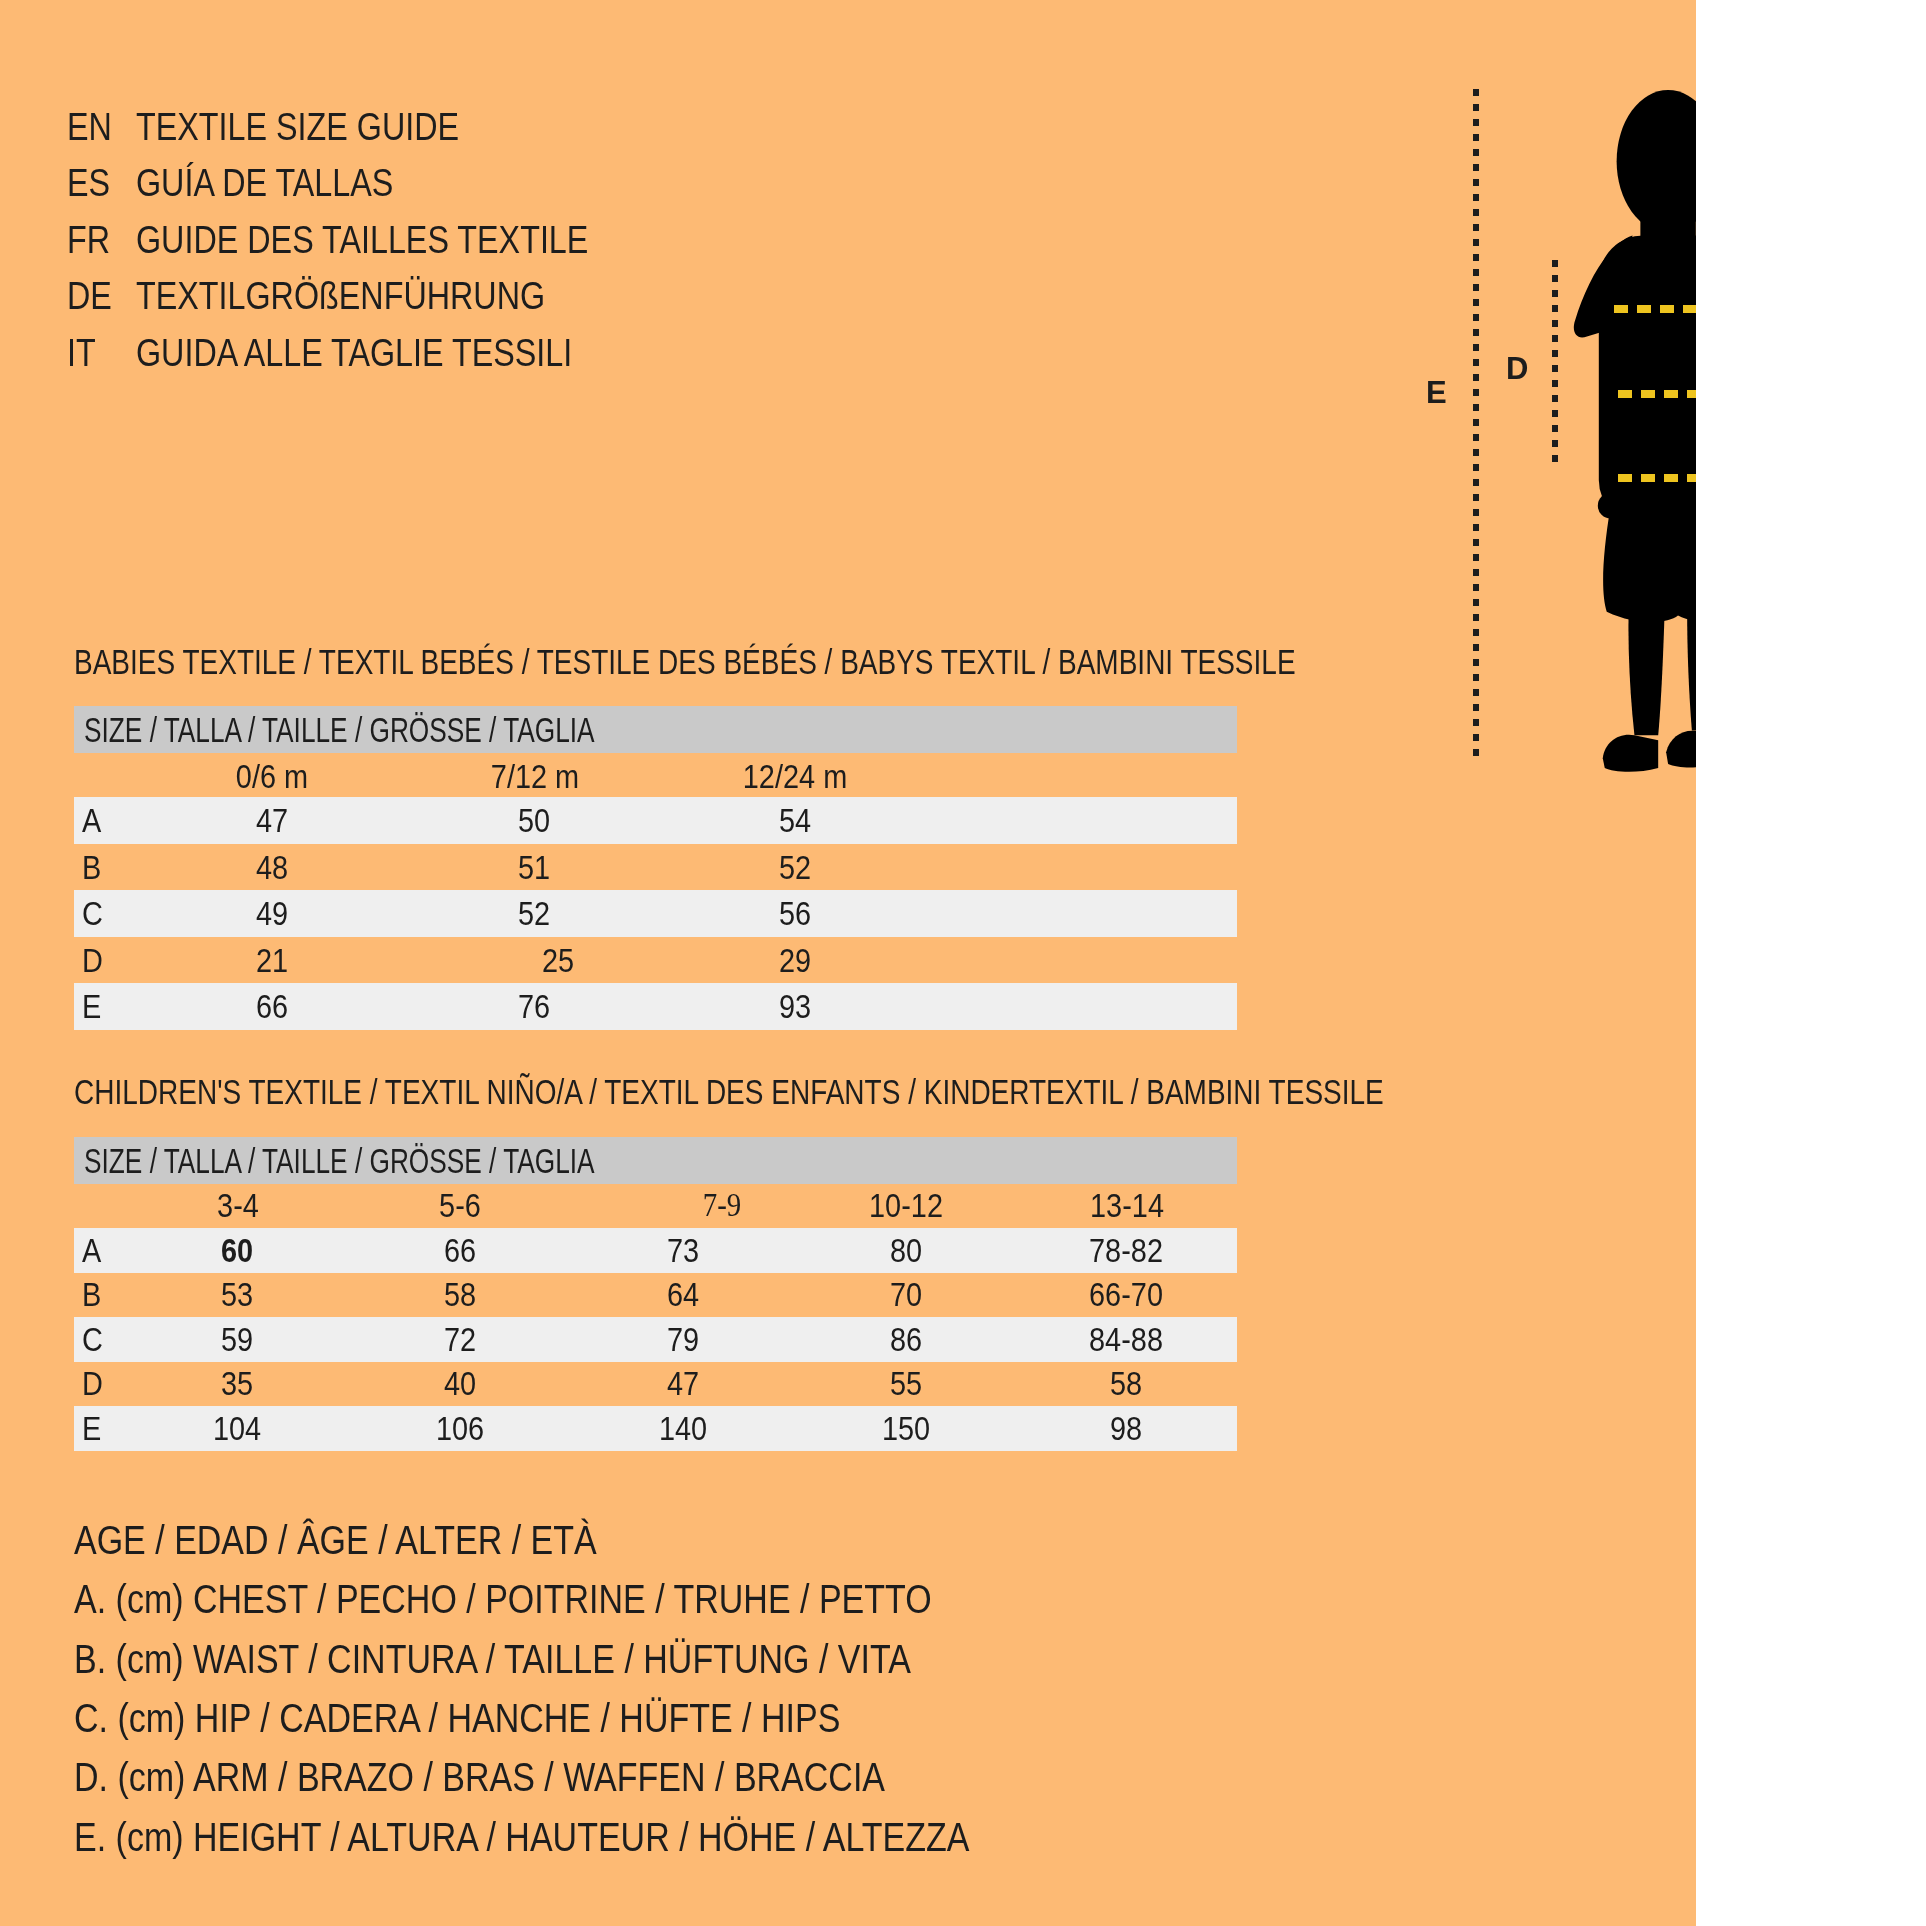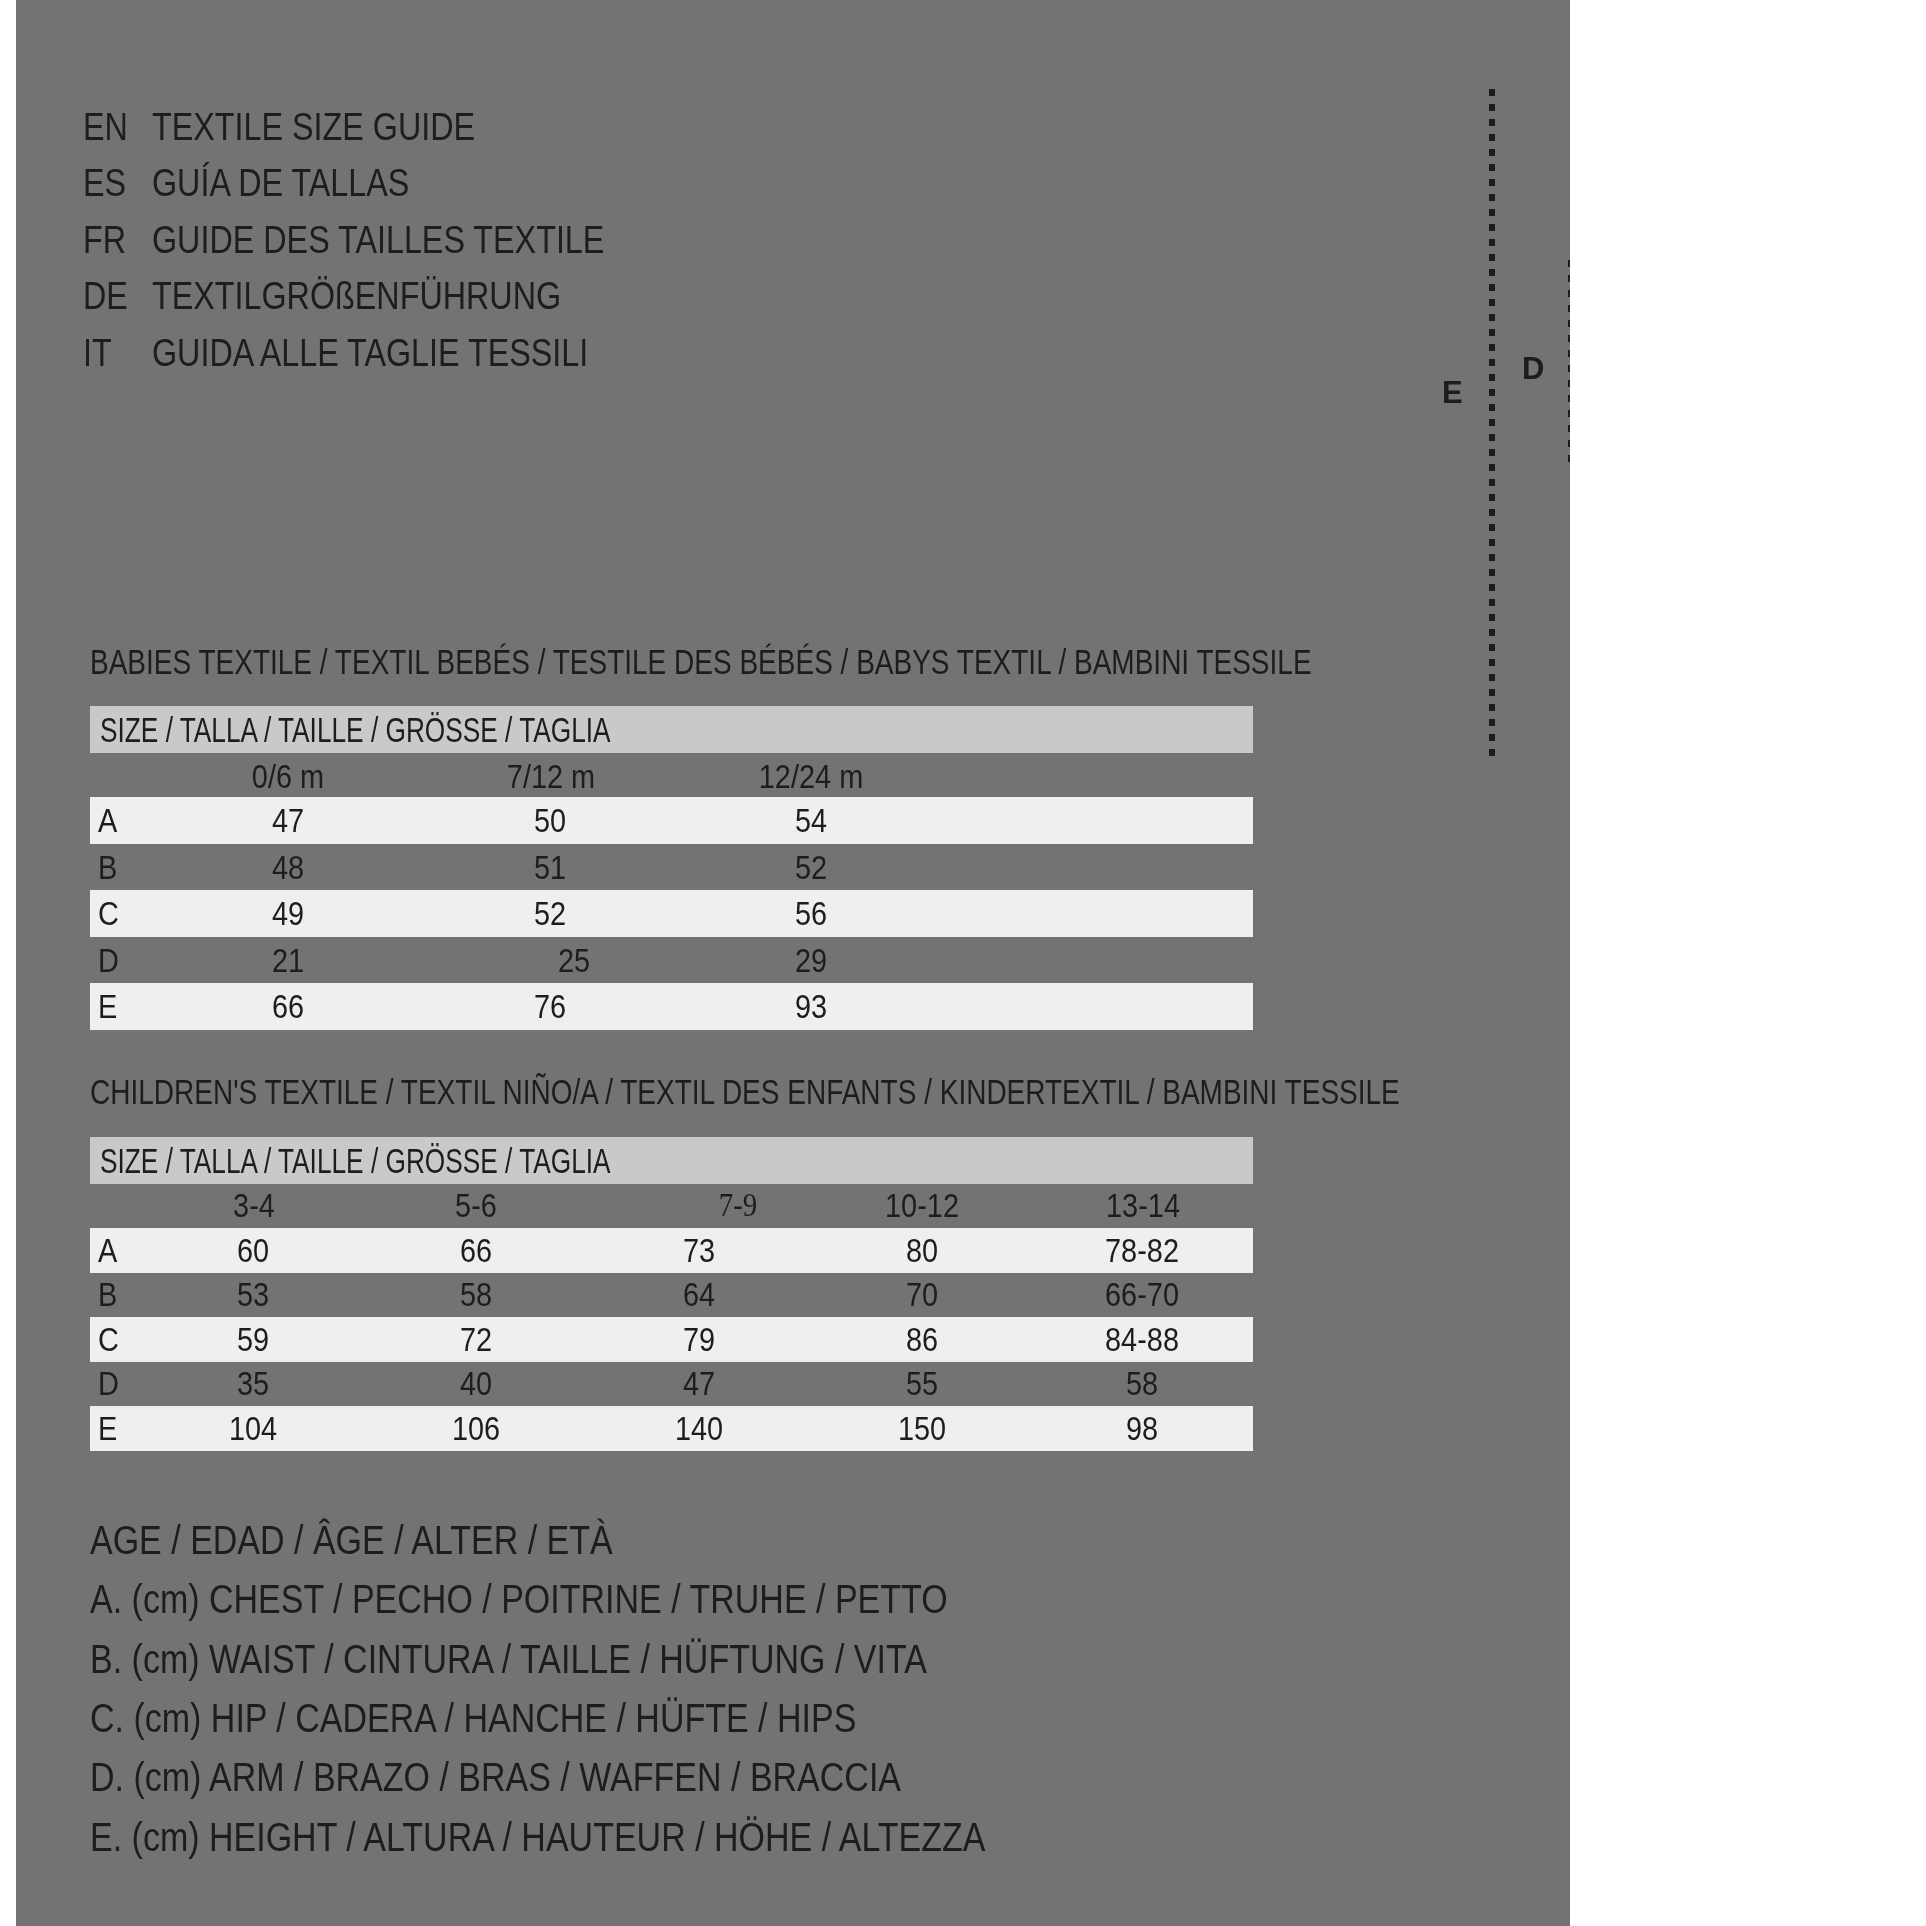--- a/index.html
+++ b/index.html
@@ -1,18 +1,18 @@
 <!DOCTYPE html>
 <html><head>
 <meta charset="utf-8">
 <style>
   html,body{margin:0;padding:0;background:#ffffff;}
   #canvas{
-    position:relative;width:1554px;height:1927px;background:#737373;overflow:hidden;
-    font-family:"Liberation Sans","DejaVu Sans",sans-serif;color:#1d1d1d;margin-left:16px;
+    position:relative;width:1696px;height:1927px;background:#fdba74;overflow:hidden;
+    font-family:"Liberation Sans","DejaVu Sans",sans-serif;color:#1d1d1d;
   }
   .abs{position:absolute;}
   
   .cdl{display:inline-block;transform:scaleX(0.80);transform-origin:0 50%;white-space:nowrap;}
   .cdm{display:inline-block;transform:scaleX(0.85);transform-origin:0 50%;white-space:nowrap;}
   .cell{position:absolute;transform:translateX(-50%);white-space:nowrap;text-align:right;}
   .cell>span{display:inline-block;transform:scaleX(0.85);transform-origin:50% 50%;}
   
   .lang-row{position:absolute;height:42px;line-height:42px;font-size:38px;font-weight:400;letter-spacing:0px;}
   
@@ -139,21 +139,21 @@
     <div class="col-hdr" style="left:0;top:1184px;width:1927px;">
       <div class="cell" style="left:238px;top:0;"><span>3-4</span></div>
       <div class="cell" style="left:460px;top:0;"><span>5-6</span></div>
       <div class="cell" style="left:722px;top:0;font-family:Liberation Serif, serif;"><span>7-9</span></div>
       <div class="cell" style="left:906px;top:0;"><span>10-12</span></div>
       <div class="cell" style="left:1127px;top:0;"><span>13-14</span></div>
     </div>
 
     <div class="trow band" style="top:1228px;height:45px;line-height:45px;">
       <span class="rl">A</span>
-      <div class="cell" style="left:163px;"><span>60</span></div>
+      <div class="cell" style="left:163px;font-weight:bold;"><span>60</span></div>
       <div class="cell" style="left:386px;"><span>66</span></div>
       <div class="cell" style="left:609px;"><span>73</span></div>
       <div class="cell" style="left:832px;"><span>80</span></div>
       <div class="cell" style="left:1052px;"><span>78-82</span></div>
     </div>
     <div class="trow" style="top:1272px;height:45px;line-height:45px;">
       <span class="rl">B</span>
       <div class="cell" style="left:163px;"><span>53</span></div>
       <div class="cell" style="left:386px;"><span>58</span></div>
       <div class="cell" style="left:609px;"><span>64</span></div>

